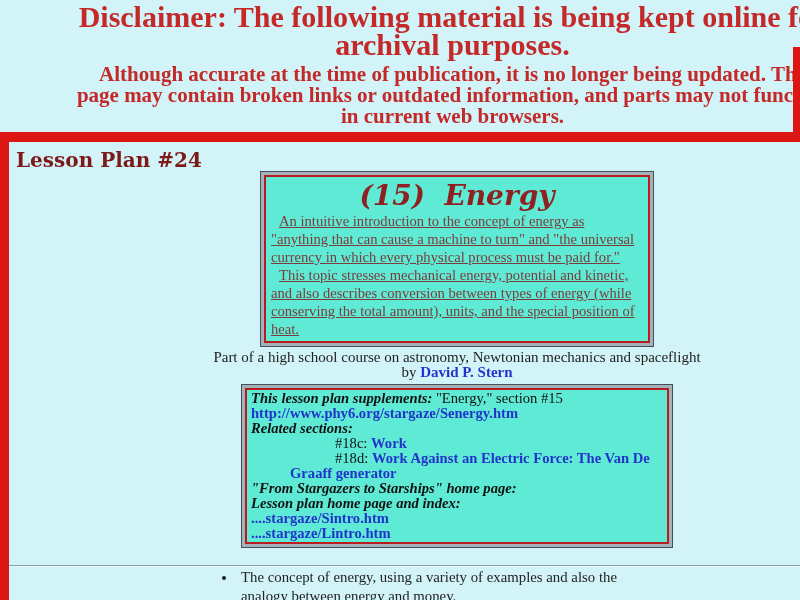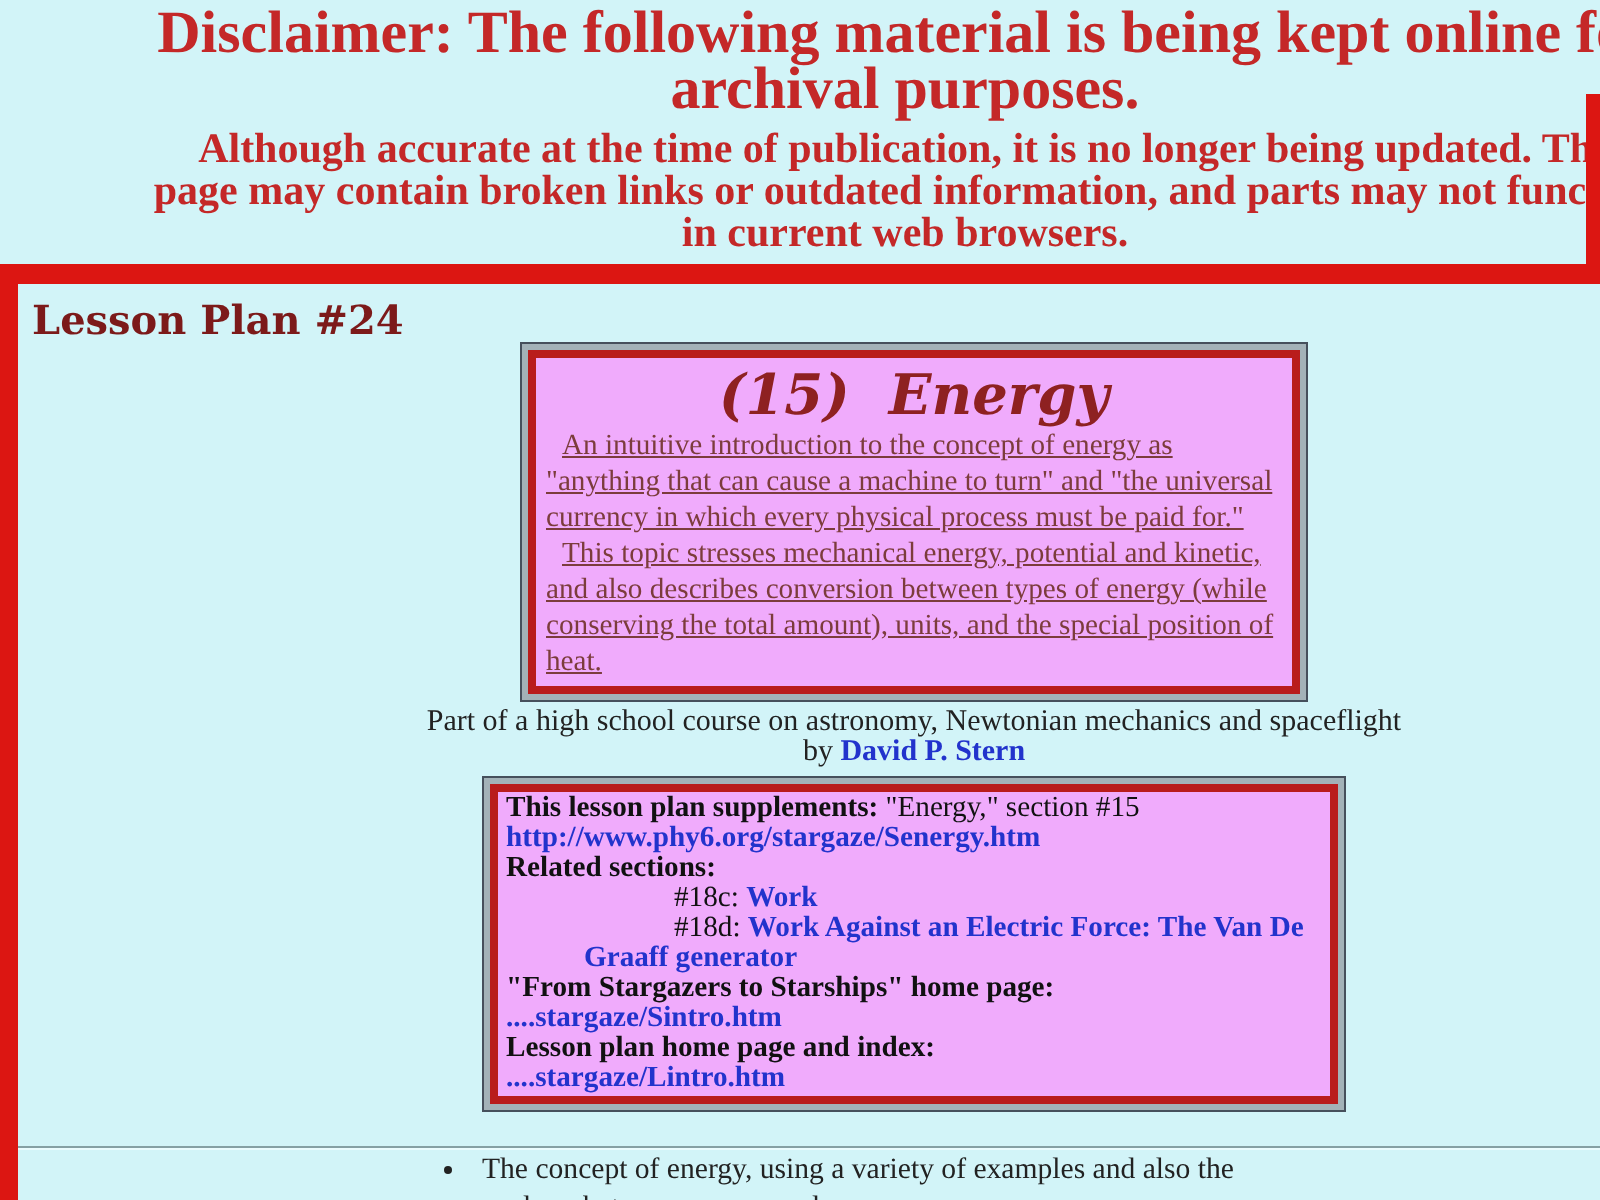--- a/index.html
+++ b/index.html
@@ -29,21 +29,21 @@
     min-height:470px;
   }
   .lesson-title{
     margin:7px 0 0 7px;
     font-family:"DejaVu Serif", serif;
     font-size:20px;line-height:22px;font-weight:bold;color:#7c1a1a;
   }
 
   
   .box3d{border:1px solid #46505c;background:#a3b2b8;padding:3px;margin:0 auto;}
-  .box3d-inner{border:4px solid #b91c1c;background:#f0abfc;padding:3px 5px;}
+  .box3d-inner{border:2px solid #b91c1c;background:#5eead4;padding:3px 5px;}
   .energy-outer{width:386px;margin-top:0;}
   .energy-title{
     text-align:center;white-space:pre;
     font-family:"DejaVu Serif", serif;
     font-size:28px;line-height:32px;font-weight:bold;font-style:italic;
     color:#8e2121;
   }
   .energy-para{
     color:#7c3c3c;font-size:14.6px;line-height:18px;text-indent:8px;margin:0;text-decoration:underline;
   }
@@ -51,21 +51,21 @@
   
   .course-line{margin-top:2px;text-align:center;font-size:15px;line-height:16px;color:#222;}
   .byline{text-align:center;font-size:15px;line-height:15px;color:#222;}
 
   a.lnk{color:#2233cc;font-weight:bold;cursor:pointer;}
 
   
   .supp-outer{width:424px;margin-top:4px;}
   .supp-outer .box3d-inner{padding:1px 4px;}
   .supp-line{font-size:14.6px;line-height:15px;color:#111;}
-  .supp-line b{font-weight:bold;}
+  .supp-line b{font-weight:bold;font-style:italic;}
   .indent1{text-indent:45px;margin-left:39px;}
 
   
   .rule{border:none;border-top:1px solid #85a0a4;border-bottom:1px solid #eafcfe;margin:17px 0 0 0;}
   .goals{margin-left:217px;width:412px;color:#222;font-size:14.8px;}
   .goals-intro{margin-left:9px;line-height:17px;}
   .goals ul{margin:1px 0 0 0;padding-left:11px;list-style:disc outside;}
   .goals li{line-height:18.5px;padding-left:4px;}
 </style>
 </head>
@@ -119,24 +119,24 @@
           <div class="supp-line indent1">
             <span>#18c: </span><a class="lnk">Work</a>
           </div>
           <div class="supp-line indent1">
             <span>#18d: </span><a class="lnk">Work Against an Electric Force: The Van De Graaff generator</a>
           </div>
           <div class="supp-line">
             <b>"From Stargazers to Starships" home page:</b>
           </div>
           <div class="supp-line">
-            <a class="lnk">....stargaze/Sintro.htm</a>
+            <b>Lesson plan home page and index:</b>
           </div>
           <div class="supp-line">
-            <b>Lesson plan home page and index:</b>
+            <a class="lnk">....stargaze/Sintro.htm</a>
           </div>
           <div class="supp-line">
             <a class="lnk">....stargaze/Lintro.htm</a>
           </div>
         </div>
       </div>
 
       <hr class="rule">
 
       <div class="goals">

